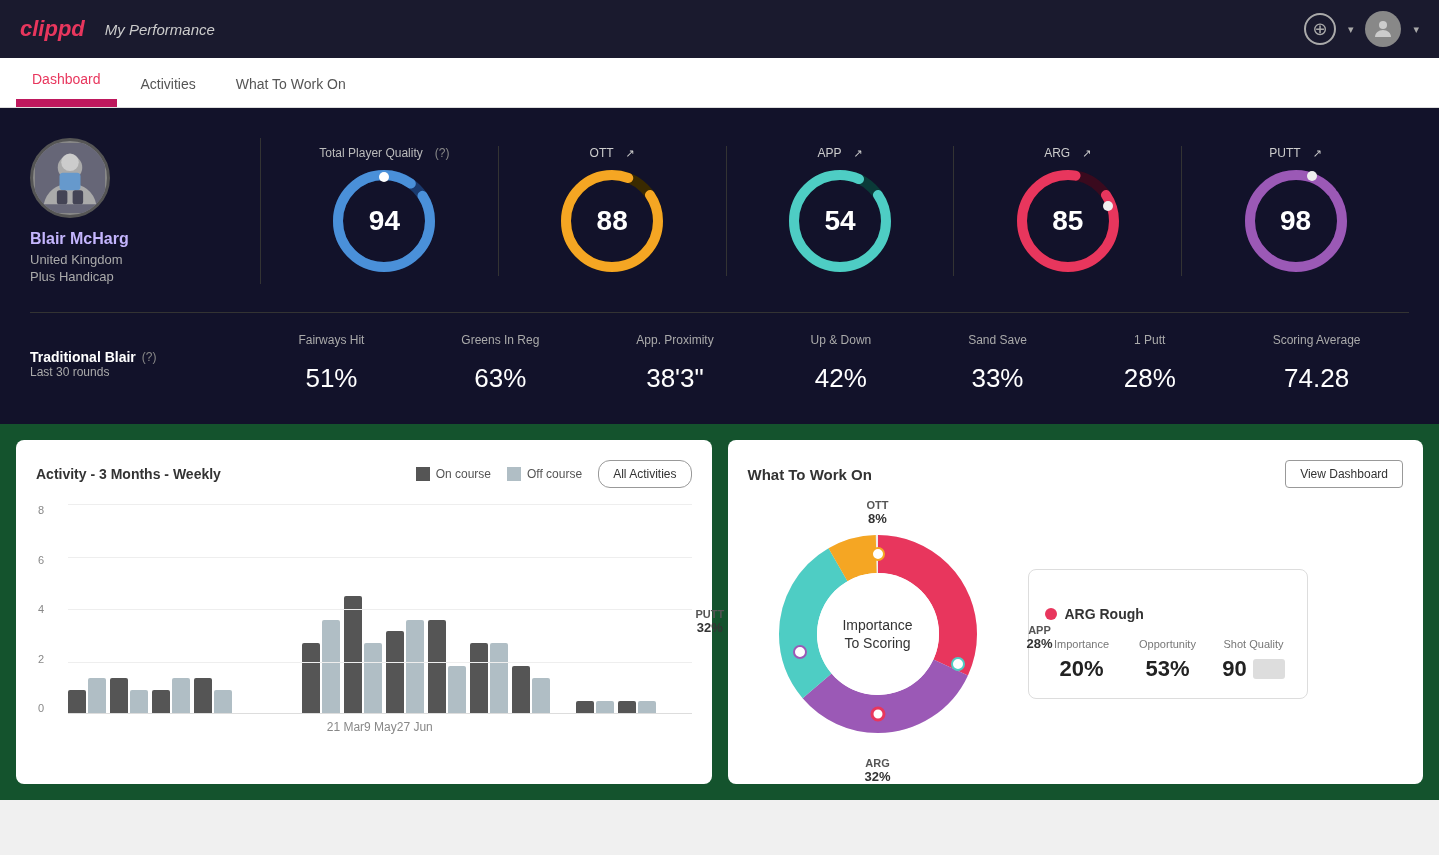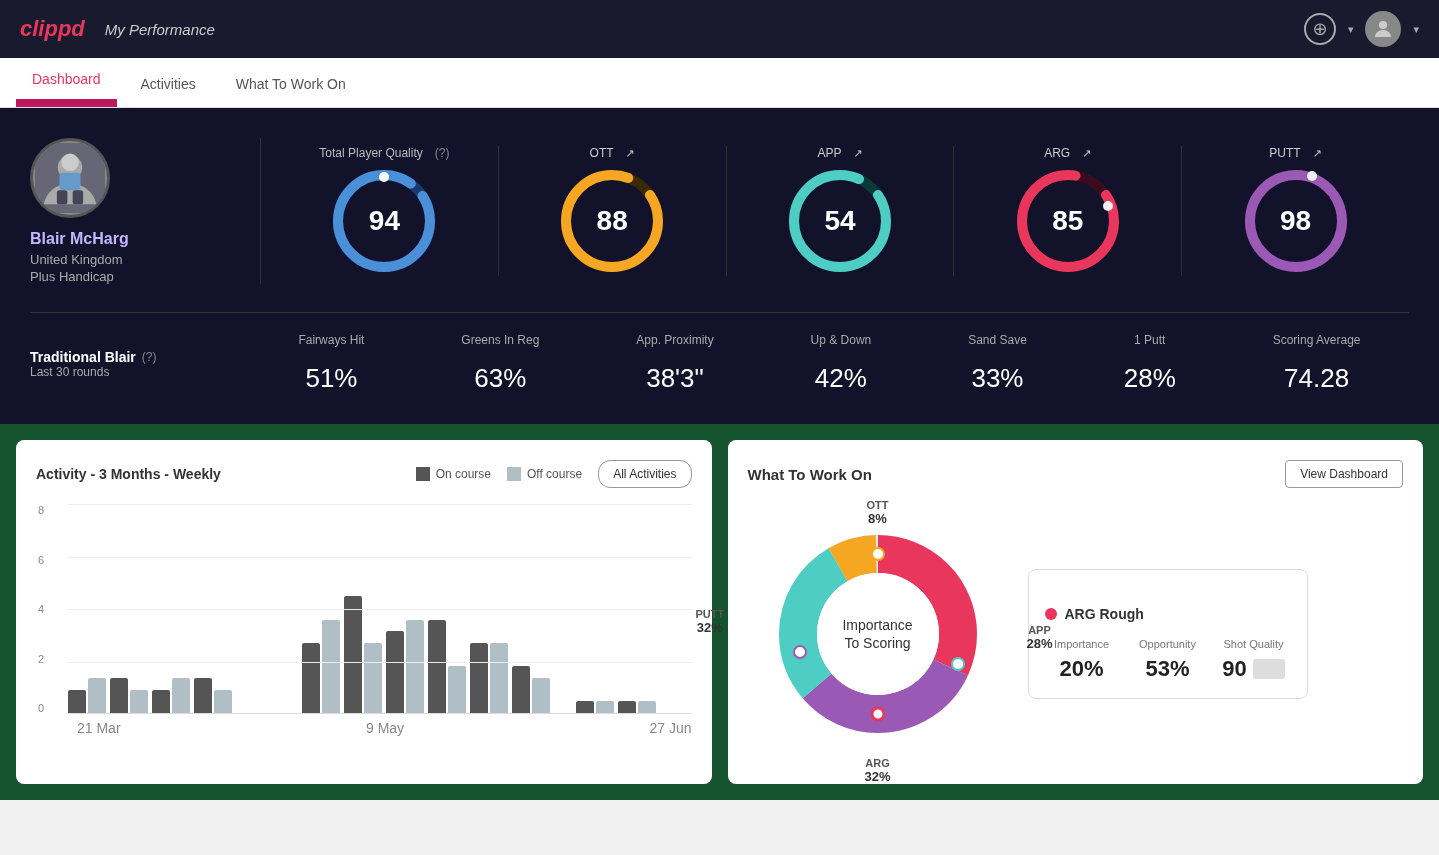--- a/index.html
+++ b/index.html
@@ -164,25 +164,24 @@
       height: 210px;
       gap: 4px;
       border-bottom: 1px solid #ddd;
       padding-bottom: 0;
     }
     .bar-group { display: flex; gap: 2px; align-items: flex-end; }
     .bar-on { background: #555; border-radius: 2px 2px 0 0; }
     .bar-off { background: #b0bec5; border-radius: 2px 2px 0 0; }
     .chart-labels {
       display: flex;
-      justify-content: space-between;
+      justify-content: center;
       margin-top: 6px;
-      font-size: 14px;
+      font-size: 12px;
       color: #888;
-      margin-left: 9px;
     }
     .y-axis {
       position: absolute; left: -30px; top: 0; height: 210px;
       display: flex; flex-direction: column; justify-content: space-between;
       font-size: 11px; color: #888;
     }
 
     
     .wtwo-panel {
       background: #fff;

